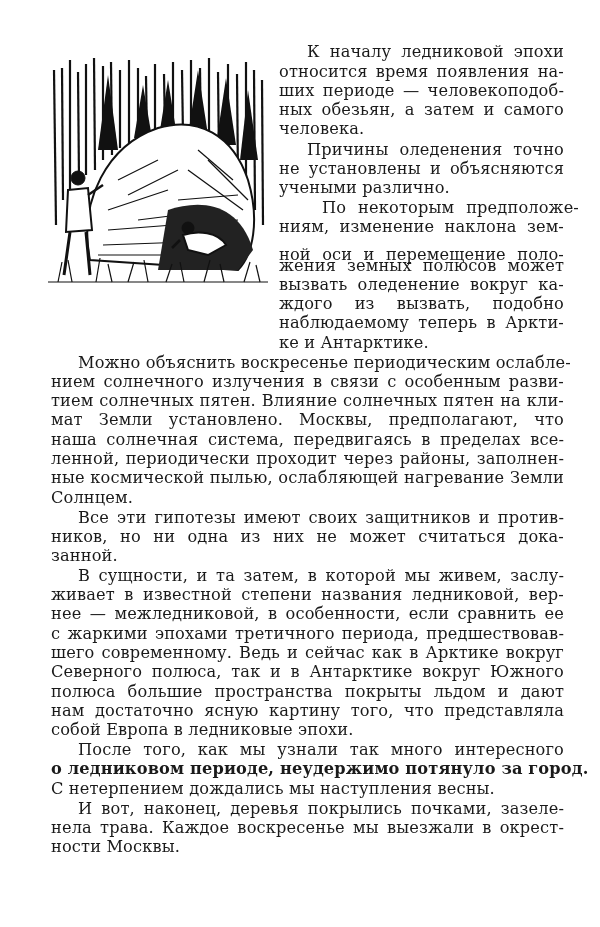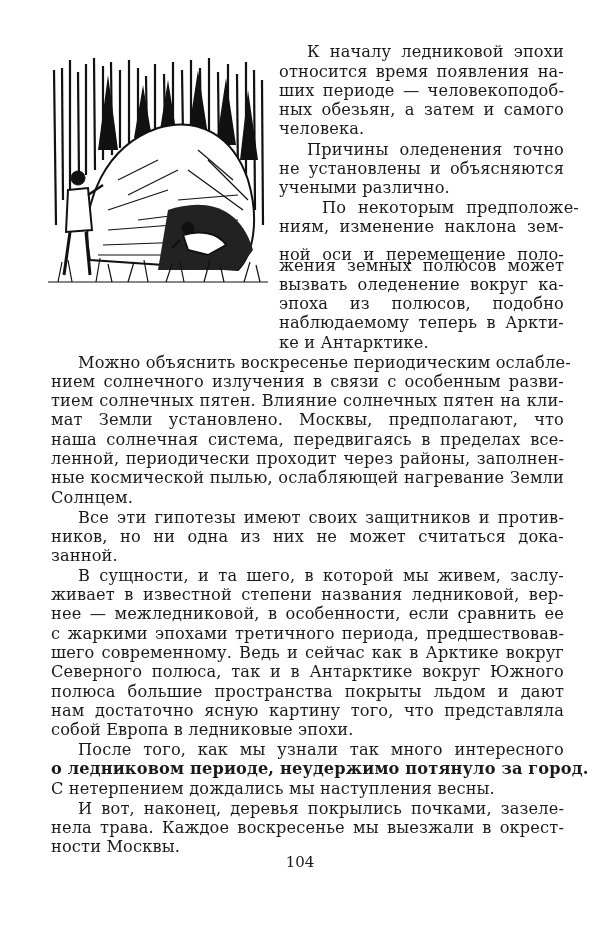--- a/index.html
+++ b/index.html
@@ -126,45 +126,44 @@
       <div class="text-line right-col" style="top: 100px;">ных обезьян, а затем и самого</div>
       <div class="text-line right-col last" style="top: 119px;">человека.</div>
       <div class="text-line indent-right" style="top: 140px;">Причины оледенения точно</div>
       <div class="text-line right-col" style="top: 159px;">не установлены и объясняются</div>
       <div class="text-line right-col last" style="top: 178px;">учеными различно.</div>
       <div class="text-line indent-right" style="top: 198px; margin-left: 15px;">По некоторым предположе-</div>
       <div class="text-line right-col" style="top: 217px;">ниям, изменение наклона зем-</div>
       <div class="text-line right-col" style="top: 236px; margin-top: 9px;">ной оси и перемещение поло-</div>
       <div class="text-line right-col" style="top: 256px;">жения земных полюсов может</div>
       <div class="text-line right-col" style="top: 275px;">вызвать оледенение вокруг ка-</div>
-      <div class="text-line right-col" style="top: 294px;">эпоха из полюсов, подобно</div>
+      <div class="text-line right-col" style="top: 294px;">ждого из вызвать, подобно</div>
       <div class="text-line right-col" style="top: 313px;">наблюдаемому теперь в Аркти-</div>
       <div class="text-line right-col last" style="top: 333px;">ке и Антарктике.</div>
       <div class="text-line indent-full" style="top: 353px;">Можно объяснить воскресенье периодическим ослабле-</div>
       <div class="text-line full-col" style="top: 372px;">нием солнечного излучения в связи с особенным разви-</div>
       <div class="text-line full-col" style="top: 391px;">тием солнечных пятен. Влияние солнечных пятен на кли-</div>
       <div class="text-line full-col" style="top: 410px;">мат Земли установлено. Москвы, предполагают, что</div>
       <div class="text-line full-col" style="top: 430px;">наша солнечная система, передвигаясь в пределах все-</div>
       <div class="text-line full-col" style="top: 449px;">ленной, периодически проходит через районы, заполнен-</div>
       <div class="text-line full-col" style="top: 468px;">ные космической пылью, ослабляющей нагревание Земли</div>
       <div class="text-line full-col last" style="top: 488px;">Солнцем.</div>
       <div class="text-line indent-full" style="top: 508px;">Все эти гипотезы имеют своих защитников и против-</div>
       <div class="text-line full-col" style="top: 527px;">ников, но ни одна из них не может считаться дока-</div>
       <div class="text-line full-col last" style="top: 546px;">занной.</div>
-      <div class="text-line indent-full" style="top: 566px;">В сущности, и та шего, в которой мы живем, заслу-</div>
+      <div class="text-line indent-full" style="top: 566px;">В сущности, и та затем, в которой мы живем, заслу-</div>
       <div class="text-line full-col" style="top: 585px;">живает в известной степени названия ледниковой, вер-</div>
       <div class="text-line full-col" style="top: 604px;">нее — межледниковой, в особенности, если сравнить ее</div>
       <div class="text-line full-col" style="top: 624px;">с жаркими эпохами третичного периода, предшествовав-</div>
       <div class="text-line full-col" style="top: 643px;">шего современному. Ведь и сейчас как в Арктике вокруг</div>
       <div class="text-line full-col" style="top: 662px;">Северного полюса, так и в Антарктике вокруг Южного</div>
       <div class="text-line full-col" style="top: 682px;">полюса большие пространства покрыты льдом и дают</div>
       <div class="text-line full-col" style="top: 701px;">нам достаточно ясную картину того, что представляла</div>
       <div class="text-line full-col last" style="top: 720px;">собой Европа в ледниковые эпохи.</div>
       <div class="text-line indent-full" style="top: 740px;">После того, как мы узнали так много интересного</div>
       <div class="text-line full-col" style="top: 759px; font-weight: bold;">о ледниковом периоде, неудержимо потянуло за город.</div>
       <div class="text-line full-col last" style="top: 779px;">С нетерпением дождались мы наступления весны.</div>
       <div class="text-line indent-full" style="top: 799px;">И вот, наконец, деревья покрылись почками, зазеле-</div>
       <div class="text-line full-col" style="top: 818px;">нела трава. Каждое воскресенье мы выезжали в окрест-</div>
       <div class="text-line full-col last" style="top: 837px;">ности Москвы.</div>
     </div>
 
-  <div class="page-number">104</div>
 </div>
 
 </body></html>

